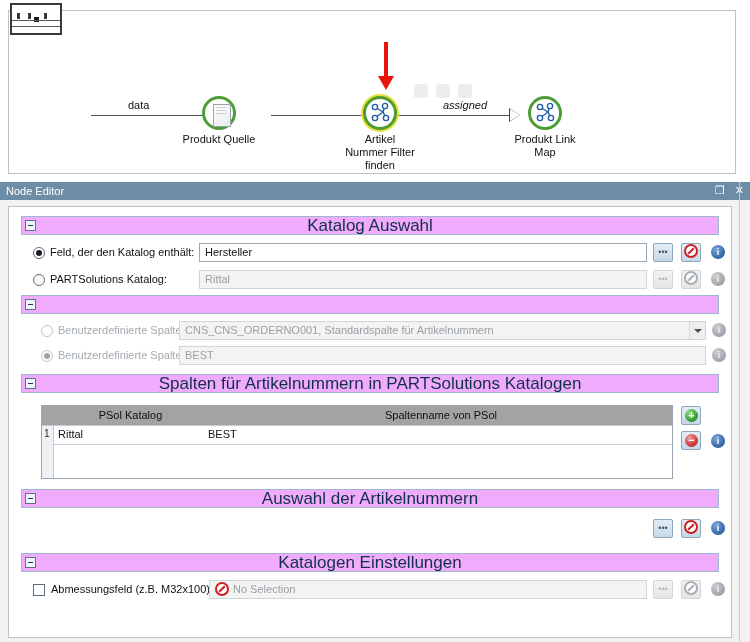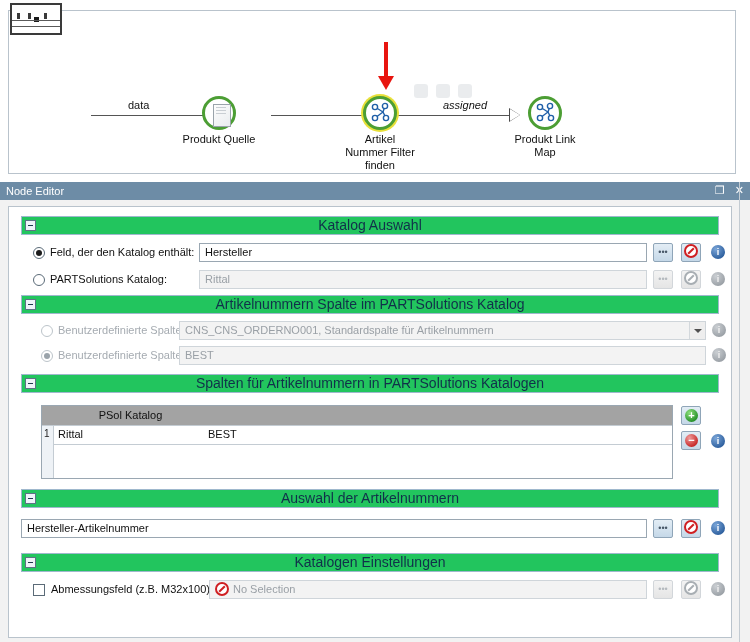--- a/index.html
+++ b/index.html
@@ -89,22 +89,22 @@
   #ne-buttons span{margin-left:7px;cursor:pointer;}
   #ne-body{
     position:absolute;left:8px;top:24px;width:722px;height:430px;
     background:#ffffff;border:1px solid #b9c3cc;overflow:hidden;
   }
   #ne-right-edge{
     position:absolute;left:739px;top:182px;width:1px;height:460px;background:#c3cbd2;
   }
   .section-head{
     position:relative;height:17px;margin:0 12px;
-    background:#22c55e;border:1px solid #9fb8cd;
-    color:#11304a;font-size:14px;text-align:center;line-height:17px;
+    background:#f0abfc;border:1px solid #9fb8cd;
+    color:#11304a;font-size:17px;text-align:center;line-height:17px;
   }
   .collapse-box{
     position:absolute;left:3px;top:3px;width:11px;height:11px;
     border:1px solid #5d7285;background:#eef4f9;box-sizing:border-box;
   }
   .collapse-box:after{
     content:"";position:absolute;left:2px;top:4px;width:5px;height:1px;background:#20394d;
   }
   .radio{
     display:inline-block;width:12px;height:12px;border-radius:50%;
@@ -310,21 +310,20 @@
       <div class="fld dis" style="left:190px;top:35px;width:448px;">Rittal</div>
       <div class="sqbtn dis" style="left:644px;top:35px;">•••</div>
       <div class="sqbtn dis" style="left:672px;top:35px;">
         <span class="no-icon dis" style="vertical-align:-3px;"></span>
       </div>
       <div class="info-icon dis" style="left:702px;top:37px;">i</div>
     </div>
 
     <div class="section-head">
       <div class="collapse-box"></div>
-      <span>Artikelnummern Spalte im PARTSolutions Katalog</span>
     </div>
 
     <div style="position:relative;height:60px;">
 
       <span class="radio dis" style="position:absolute;left:32px;top:11px;"></span>
       <div class="lbl dis" style="left:49px;top:10px;">Benutzerdefinierte Spalte:</div>
       <div class="fld dis" style="left:170px;top:7px;width:527px;">CNS_CNS_ORDERNO001, Standardspalte für Artikelnummern</div>
       <div class="dd-arrow" style="left:680px;top:8px;"></div>
       <div class="info-icon dis" style="left:703px;top:9px;">i</div>
 
@@ -337,20 +336,21 @@
     <div class="section-head">
       <div class="collapse-box"></div>
       <span>Spalten für Artikelnummern in PARTSolutions Katalogen</span>
     </div>
 
     <div style="position:relative;height:96px;">
       <div id="tbl" style="top:12px;">
         <div class="tbl-rownum-col"></div>
         <div class="tbl-head">
           <div class="th" style="left:11px;width:155px;">PSol Katalog</div>
+          <div class="th" style="left:166px;width:466px;">Spaltenname von PSol</div>
         </div>
         <div class="rownum" style="top:22px;">1</div>
         <div class="tbl-row" style="top:19px;">
           <div class="td" style="left:5px;">Rittal</div>
           <div class="td" style="left:155px;">BEST</div>
         </div>
       </div>
 
       <div class="circ-btn" style="left:672px;top:13px;">
         <div class="circ-inner add">+</div>
@@ -360,21 +360,20 @@
       </div>
       <div class="info-icon" style="left:702px;top:41px;">i</div>
     </div>
 
     <div class="section-head">
       <div class="collapse-box"></div>
       <span>Auswahl der Artikelnummern</span>
     </div>
 
     <div style="position:relative;height:45px;">
-      <div class="fld" style="left:12px;top:11px;width:626px;">Hersteller-Artikelnummer</div>
       <div class="sqbtn" style="left:644px;top:11px;">•••</div>
       <div class="sqbtn" style="left:672px;top:11px;">
         <span class="no-icon" style="vertical-align:-3px;"></span>
       </div>
       <div class="info-icon" style="left:702px;top:13px;">i</div>
     </div>
 
     <div class="section-head">
       <div class="collapse-box"></div>
       <span>Katalogen Einstellungen</span>

